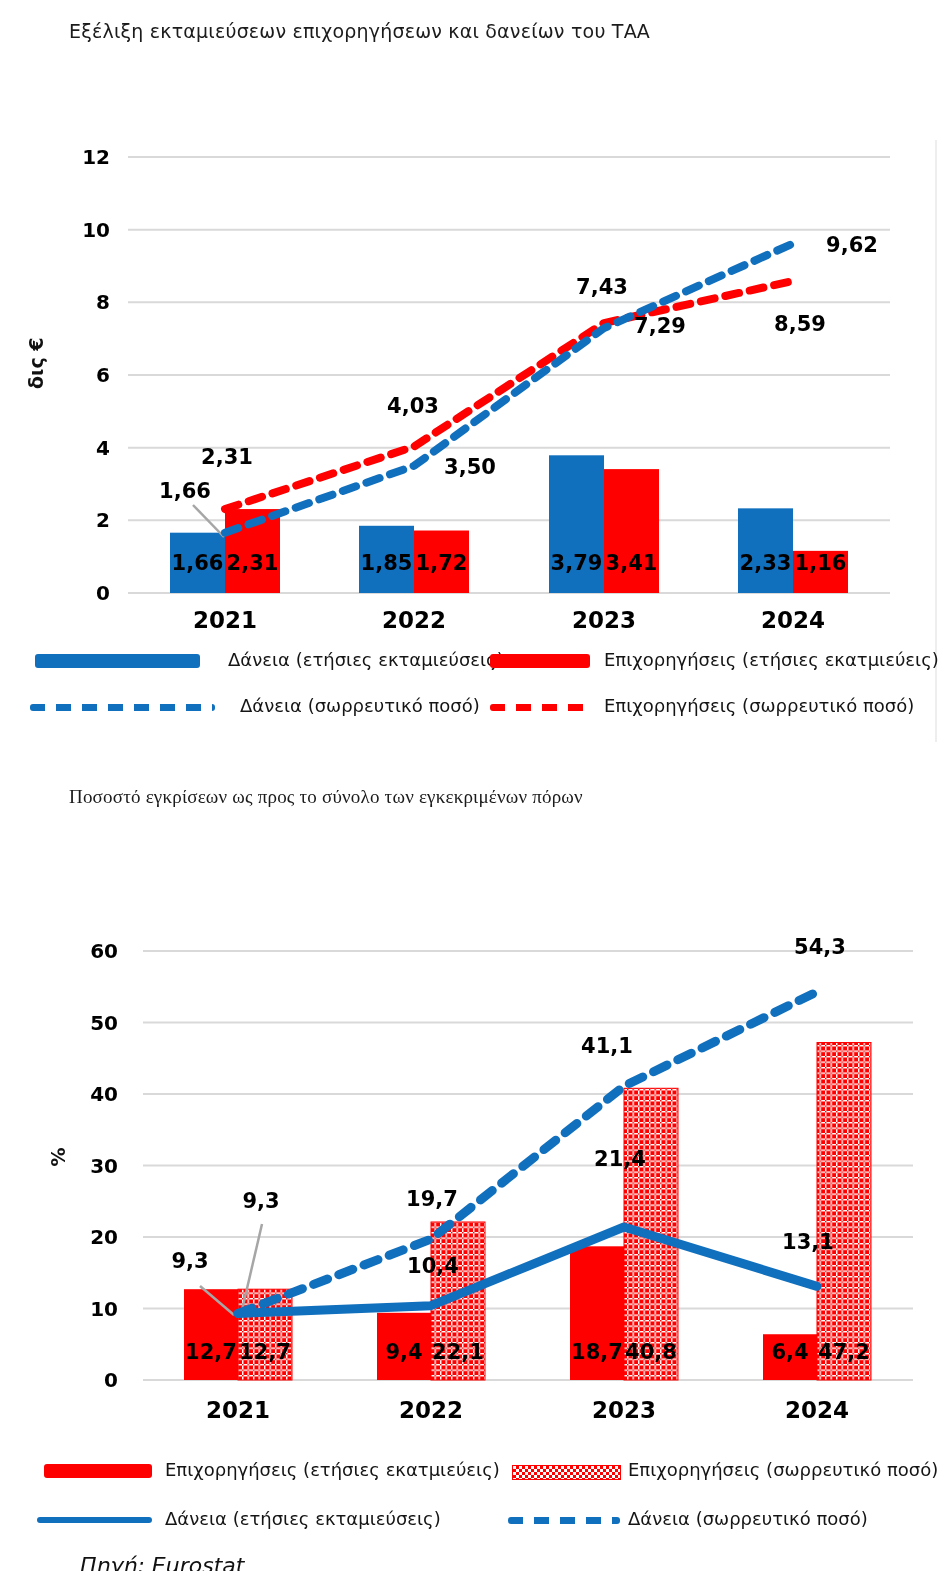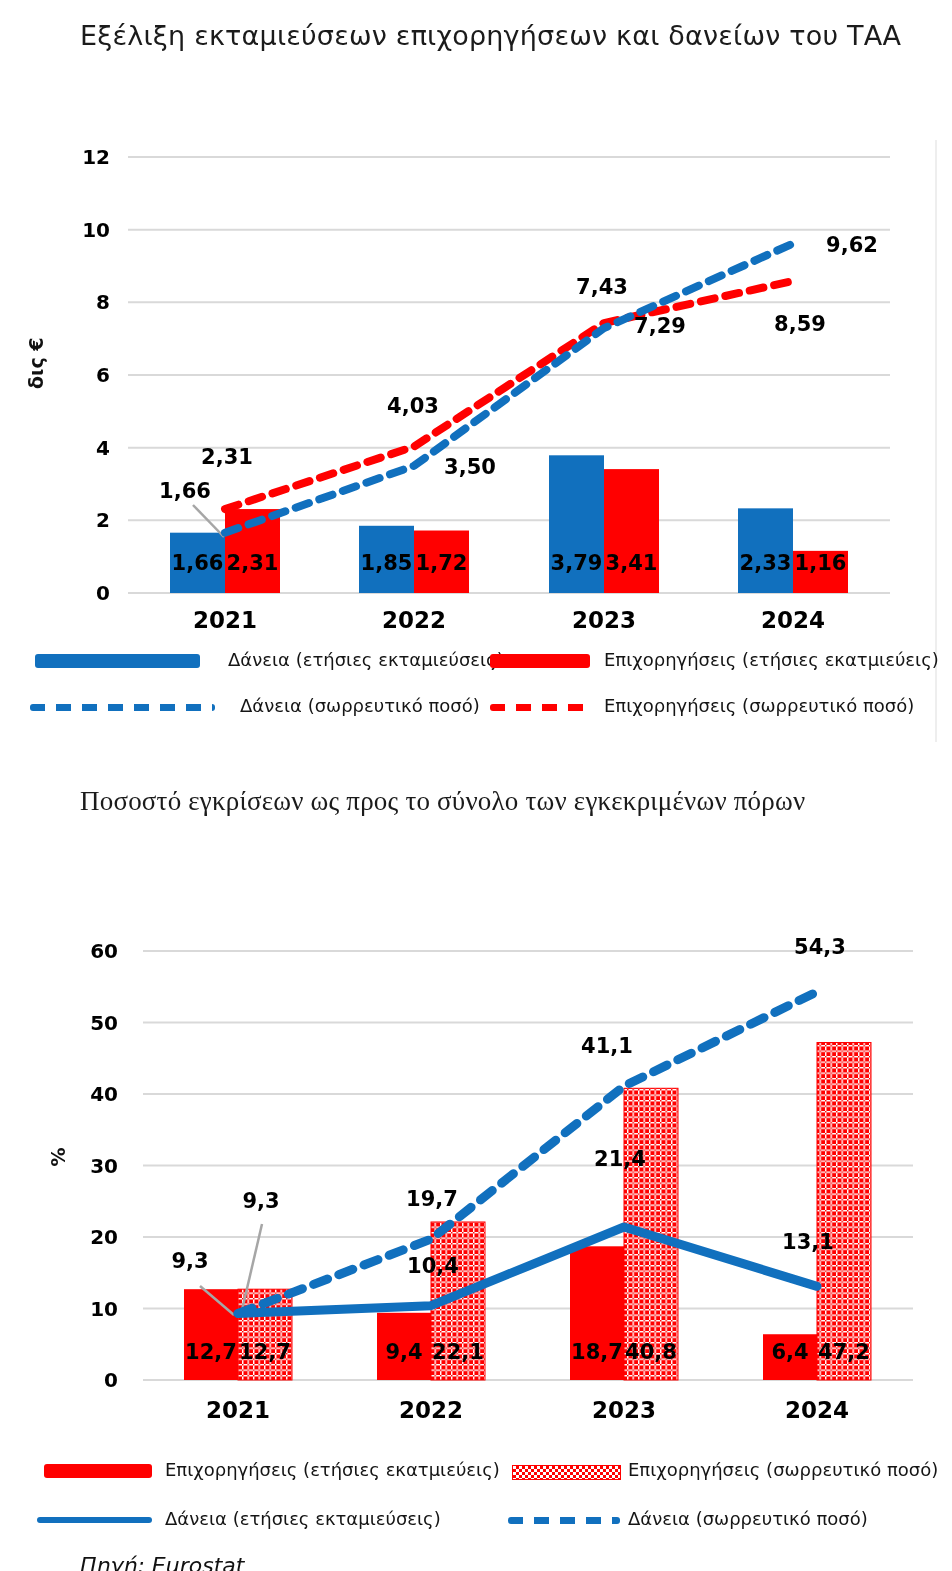--- a/index.html
+++ b/index.html
@@ -2,21 +2,21 @@
 <html><head>
 <meta charset="utf-8">
 <style>
   html,body{margin:0;padding:0;}
   body{
     width:952px;height:1571px;position:relative;background:#ffffff;
     font-family:"DejaVu Sans","Liberation Sans",sans-serif;
     overflow:hidden;
   }
   .chart-title{
-    position:absolute;left:80px;font-size:27px;color:#1b1b1b;
+    position:absolute;left:69px;font-size:19px;color:#1b1b1b;
     letter-spacing:0.2px;white-space:nowrap;
   }
   #title1{top:20px;}
   #title2{top:786px;font-family:Liberation Serif, serif;}
   .vlabel{
     position:absolute;font-size:19px;font-weight:600;color:#111;
     text-align:center;transform:rotate(-90deg);transform-origin:center;
     white-space:nowrap;
   }
   #ylabel1{left:13px;top:355px;width:46px;height:22px;line-height:22px;}

